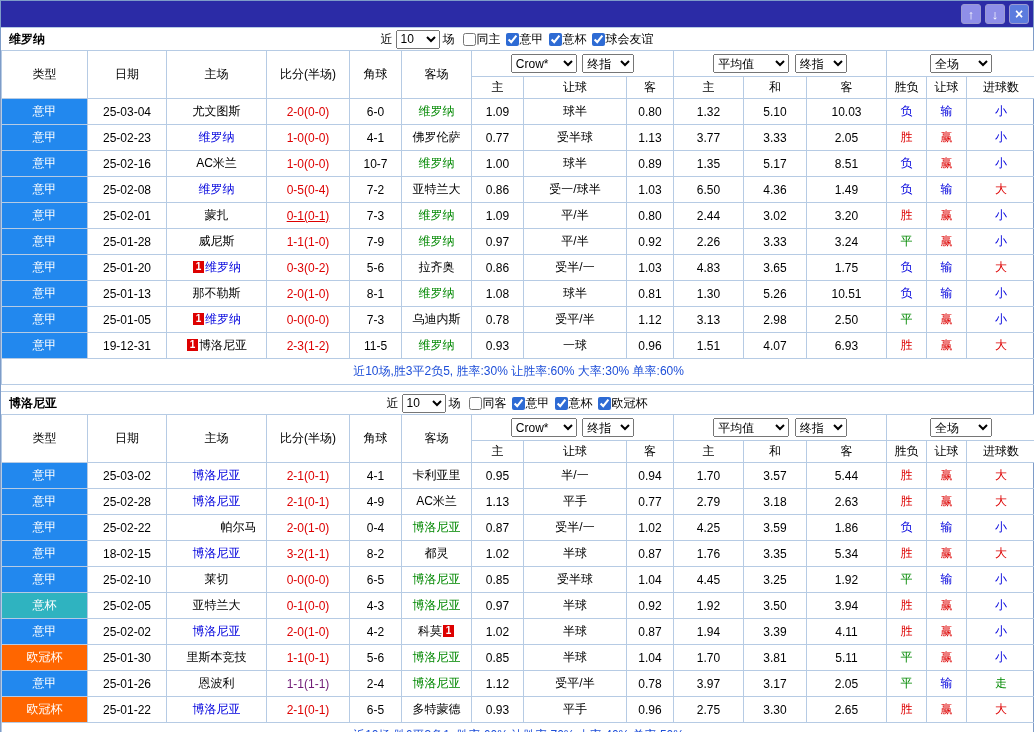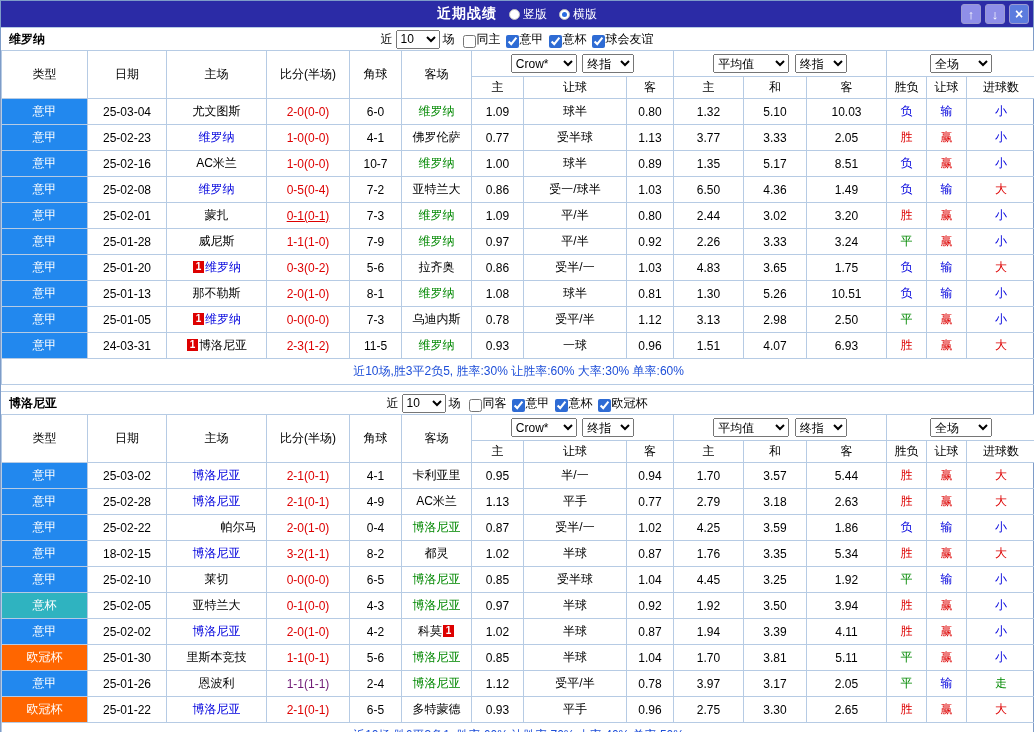--- a/index.html
+++ b/index.html
@@ -16,21 +16,21 @@
   .tb-buttons { position:absolute; right:4px; top:3px; display:flex; gap:4px; }
   .tbtn { width:20px; height:20px; border:1px solid #9a9ad0; border-radius:3px; background:#8F8FE8; color:#fff; font-weight:bold; font-size:13px; line-height:17px; text-align:center; cursor:pointer; padding:0; }
   .tbtn.close { background:#5B7BDE; font-size:14px; }
 
   
   .section-bar { height:23px; display:flex; align-items:center; position:relative; background:#fff; border-top:1px solid #B6CBE4; }
   .team-title { position:absolute; left:8px; font-weight:bold; }
   .filters { margin:0 auto; display:flex; align-items:center; gap:3px; }
   .filters select { font-size:12px; height:19px; width:44px; }
   .cb-group { display:inline-flex; align-items:center; }
-  .cb-group label { display:inline-flex; align-items:flex-end; cursor:pointer; }
+  .cb-group label { display:inline-flex; align-items:center; cursor:pointer; }
   input[type=checkbox] { width:13px; height:13px; accent-color:#2E6BD4; margin:0 1px 0 5px; }
 
   
   table.grid { width:100%; border-collapse:collapse; table-layout:fixed; }
   .grid th, .grid td { border:1px solid #B6CBE4; text-align:center; height:26px; overflow:hidden; white-space:nowrap; padding:0 1px; }
   .grid th { font-weight:normal; background:#fff; }
   .grid tr.r1 th { height:26px; }
   .grid tr.r2 th { height:22px; }
   .grid select { font-size:12px; height:19px; margin:0 1px; }
   .sel-company { width:66px; }
@@ -41,31 +41,20 @@
   .card { display:inline-block; background:#DD0000; color:#fff; font-size:10px; font-weight:bold; width:11px; height:12px; line-height:12px; margin:0 1px; vertical-align:1px; }
   .summary { color:#1d4ed8; height:23px; }
   .gap { height:6px; background:#fff; }
 </style>
 </head>
 <body>
 
 <div class="panel">
 
   <div class="titlebar">
-    <div class="tb-center">
-      <span class="title">近期战绩</span>
-      <label class="radio">
-        <span class="rdot"></span>
-        <span>竖版</span>
-      </label>
-      <label class="radio">
-        <span class="rdot on"></span>
-        <span>横版</span>
-      </label>
-    </div>
     <div class="tb-buttons">
       <button class="tbtn"><span>↑</span></button>
       <button class="tbtn"><span>↓</span></button>
       <button class="tbtn close"><span>×</span></button>
     </div>
   </div>
 
   <div>
     <div class="section-bar">
       <span class="team-title">维罗纳</span>
@@ -280,21 +269,21 @@
             <td>1.12</td>
             <td>3.13</td>
             <td>2.98</td>
             <td>2.50</td>
             <td style="color: rgb(0, 136, 0);">平</td>
             <td style="color: rgb(221, 0, 0);">赢</td>
             <td style="color: rgb(0, 0, 221);">小</td>
           </tr>
           <tr>
             <td class="type" style="background: rgb(34, 136, 238);">意甲</td>
-            <td>24-03-31</td>
+            <td>19-12-31</td>
             <td><span class="card">1</span><span style="color: rgb(0, 0, 0);">博洛尼亚</span></td>
             <td style="color: rgb(221, 0, 0);">2-3(1-2)</td>
             <td>11-5</td>
             <td><span style="color: rgb(0, 136, 0);">维罗纳</span></td>
             <td>0.93</td>
             <td>一球</td>
             <td>0.96</td>
             <td>1.51</td>
             <td>4.07</td>
             <td>6.93</td>

